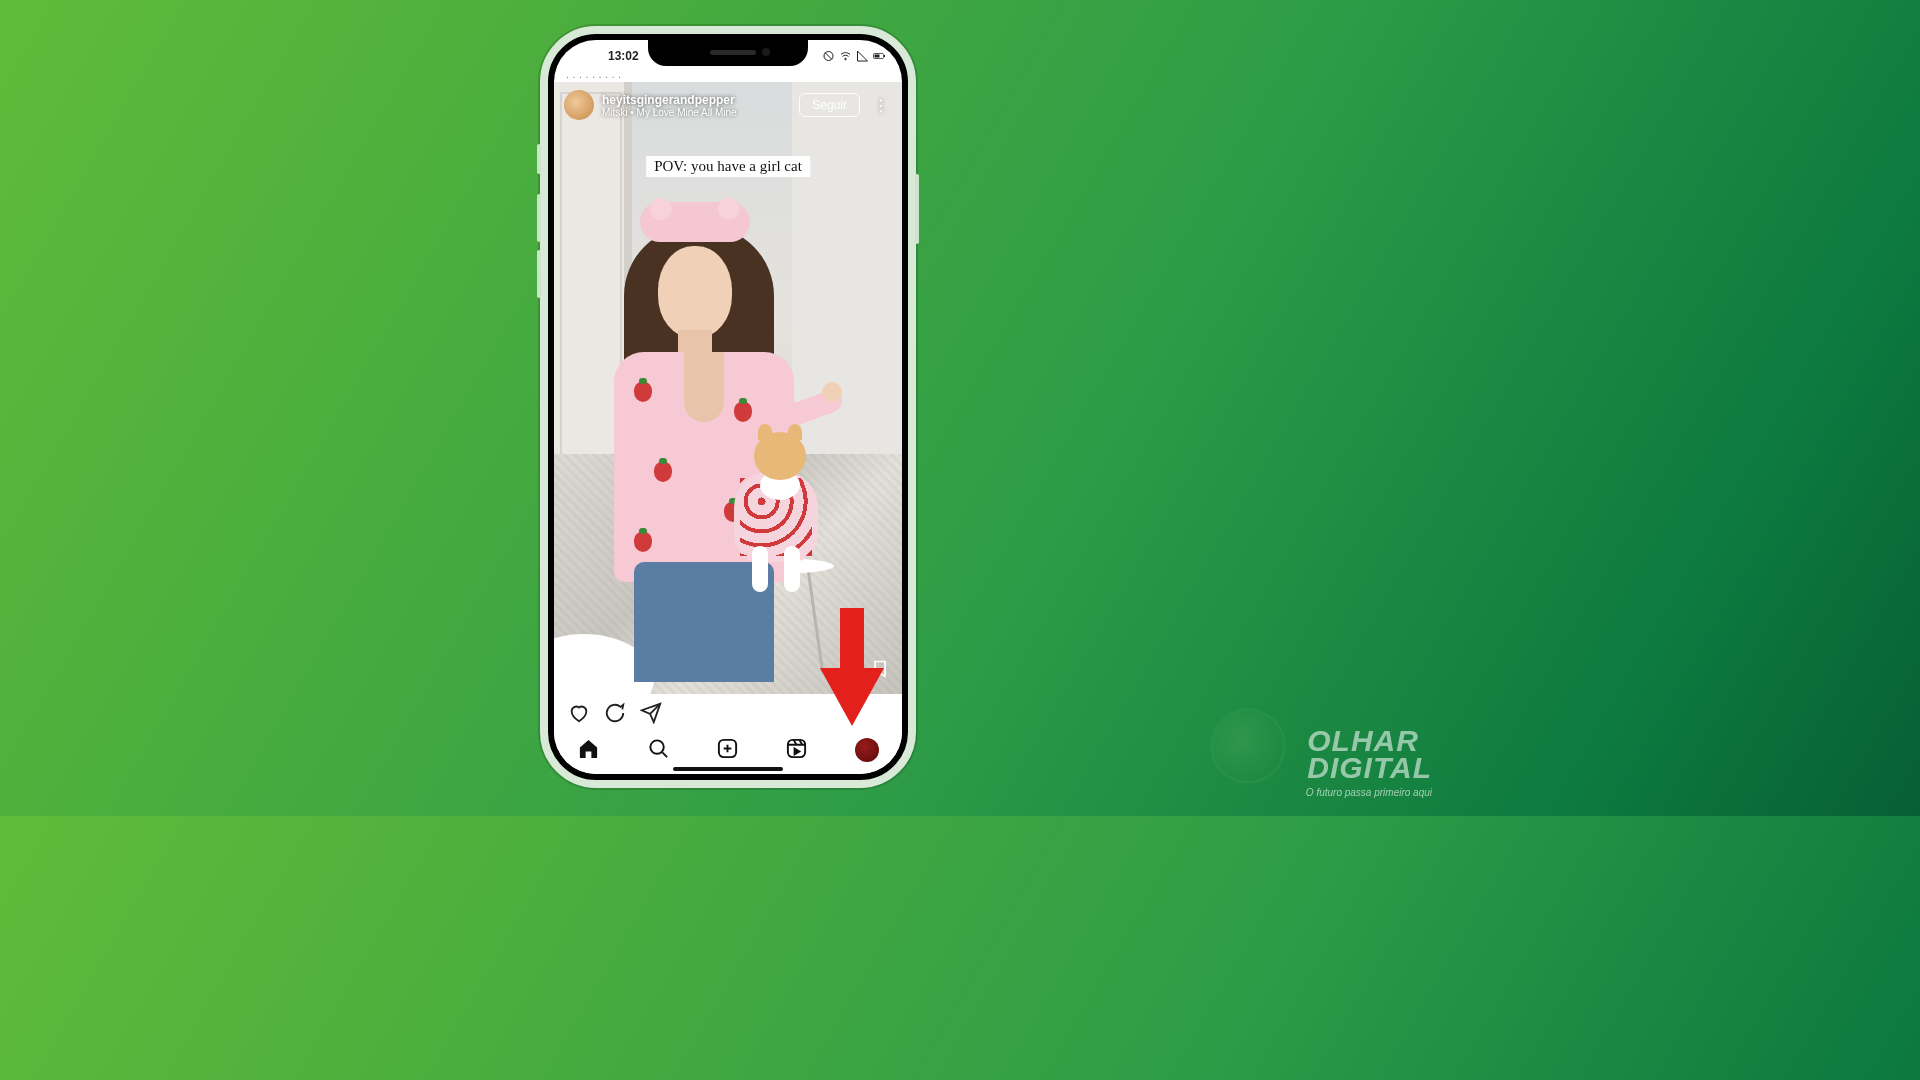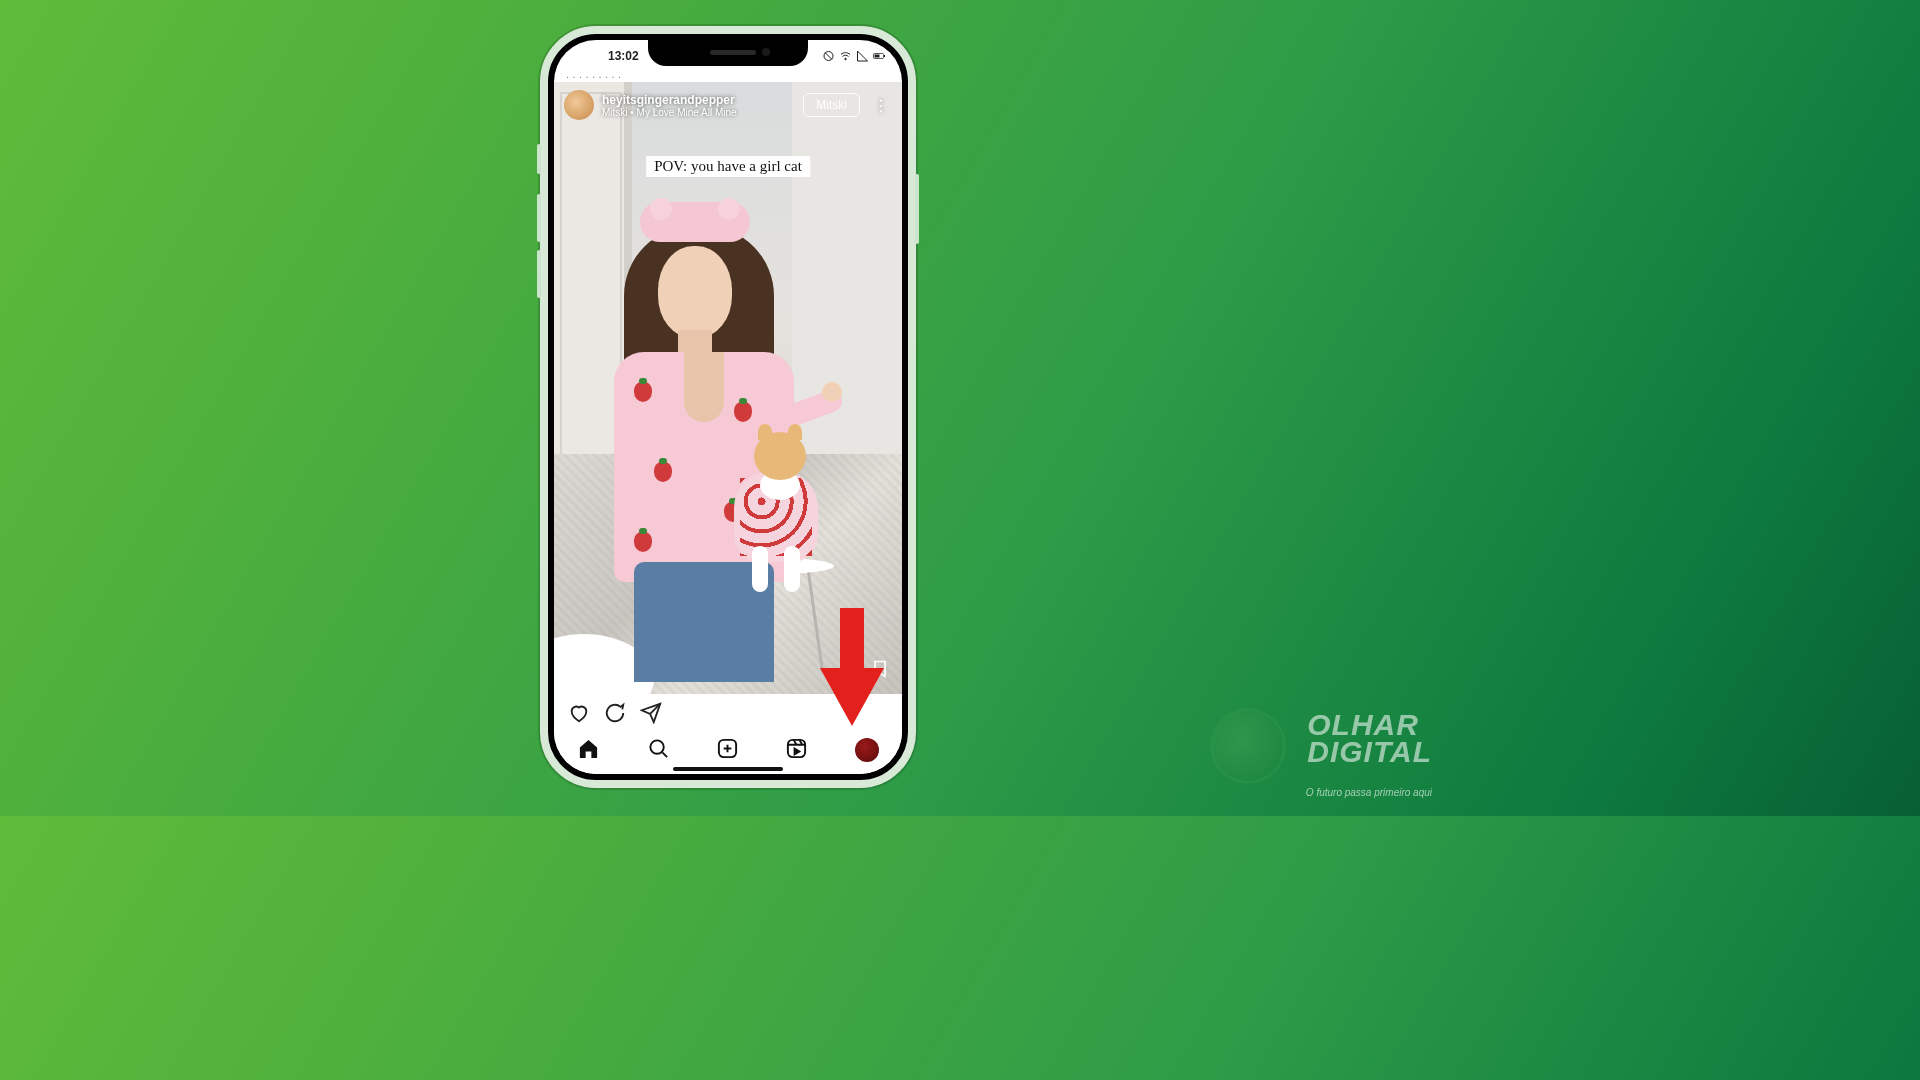--- a/index.html
+++ b/index.html
@@ -218,21 +218,21 @@
     pointer-events:none;
   }
 
   
   .brand{
     position:absolute;
     right:24px; bottom:18px;
     text-align:left;
     color:rgba(255,255,255,0.75);
   }
-  .brand-row{display:flex;align-items:flex-start;gap:24px;}
+  .brand-row{display:flex;align-items:flex-end;gap:24px;}
   .globe{width:70px;height:70px;border-radius:50%;background:radial-gradient(circle at 40% 40%, rgba(120,200,120,0.3), rgba(10,80,30,0.15));box-shadow:0 0 0 3px rgba(120,200,120,0.15);opacity:0.6;}
   .wordmark{font-family: Arial, sans-serif;font-weight:900;font-style:italic;line-height:0.9;letter-spacing:1px;color:rgba(255,255,255,0.55);font-size:30px;}
   .tag{font-size:10px;font-style:italic;color:rgba(255,255,255,0.6);margin-top:6px;text-align:right;}
 </style>
 </head>
 <body>
 
 <div class="phone">
   <span class="side-btn sb1"></span>
   <span class="side-btn sb2"></span>
@@ -300,21 +300,21 @@
             <div class="cat-leg cl2"></div>
         </div>
       </div>
 
       <div class="userbar">
         <span class="avatar"></span>
         <span>
           <div class="uname">heyitsgingerandpepper</div>
           <div class="music">Mitski • My Love Mine All Mine</div>
         </span>
-        <button class="follow">Mitski</button>
+        <button class="follow">Seguir</button>
         <span class="more">⋯</span>
       </div>
 
       <div class="caption">POV: you have a girl cat</div>
 
       <span class="save">
         <svg width="20" height="22" viewBox="0 0 24 24" fill="none" stroke="#fff" stroke-width="2">
             <path d="M6 3h12v18l-6-4-6 4z"></path>
           </svg>
       </span>

